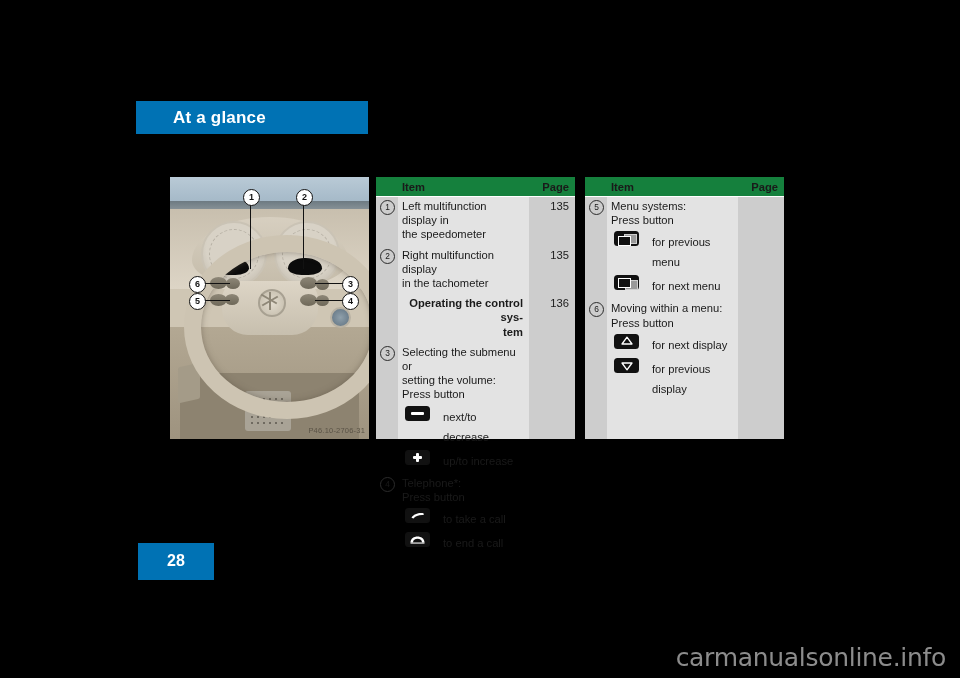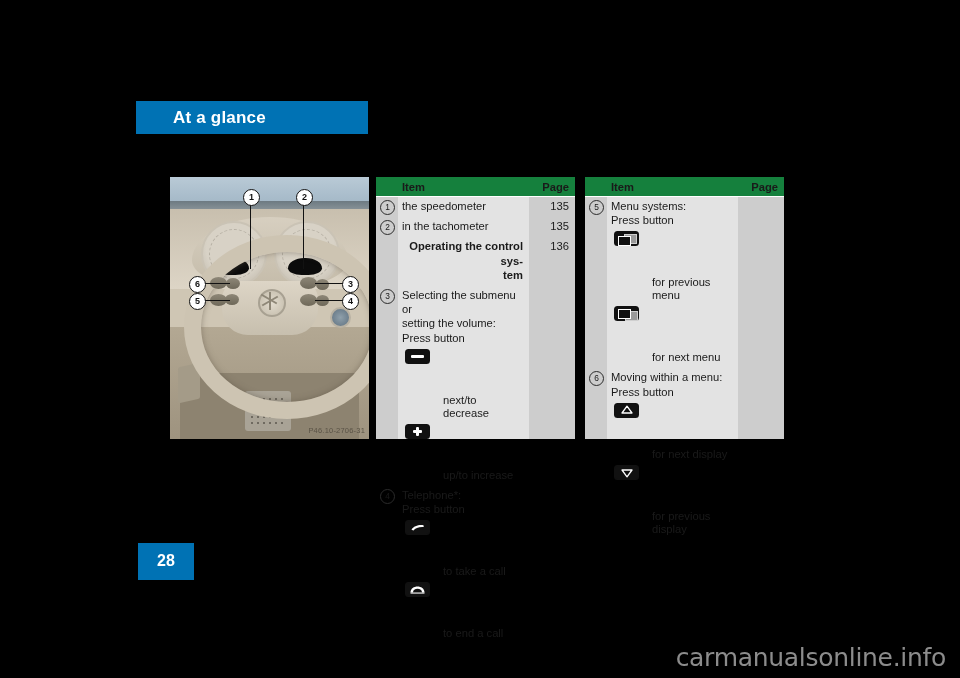--- a/index.html
+++ b/index.html
@@ -199,21 +199,21 @@
     position:absolute;right:6px;top:4px;
     text-align:right;font-size:11.2px;
   }
   .iconline{
     position:relative;
     padding:2px 52px 2px 30px;
     min-height:15px;
     line-height:15px;
   }
   .iconline .lbl{
-    display:inline-block;margin-left:37px;font-size:11.2px;line-height:13px;margin-top:44px;
+    display:inline-block;margin-left:37px;font-size:11.2px;line-height:20px;
   }
   .btnicon{
     position:absolute;left:30px;top:2px;
     width:23px;height:13px;background:#111111;border-radius:2.5px;
     box-shadow:0 0 0 1px #111;
   }
   
   .ic-minus::after{
     content:"";position:absolute;left:5px;top:5.5px;width:13px;height:2.4px;
     background:#ffffff;border-radius:1px;
@@ -244,22 +244,23 @@
   }
   .ic-menu-prev .back{left:9px;top:2px;}
   .ic-menu-prev .front{left:3px;top:3.5px;}
   .ic-menu-next .back{left:10px;top:3.5px;}
   .ic-menu-next .front{left:3px;top:2px;}
   
   .ic-arrow svg{position:absolute;left:6px;top:1px;}
 
   
   .pagenum{
-    position:absolute;left:138px;top:543px;width:56px;height:37px;
+    position:absolute;left:138px;top:543px;width:44px;height:37px;
     background:#0072b4;
+    padding-left:32px;
   }
   .pagenum span{
     position:absolute;left:0;right:0;top:9px;
     text-align:center;color:#fff;font-size:16px;font-weight:bold;
   }
 
   
   .watermark{
     position:absolute;right:14px;bottom:6px;
     color:#8c8c8c;font-size:25px;letter-spacing:-.3px;
@@ -331,26 +332,28 @@
     <div class="gutter"></div>
     <div class="pagecol"></div>
     <div class="thead">
       <div class="th-item">Item</div>
       <div class="th-page">Page</div>
     </div>
     <div class="rows">
 
       <div class="row">
         <div class="num">1</div>
+        <span class="txt">Left multifunction display in</span>
         <span class="txt">the speedometer</span>
         <div class="pg">135</div>
       </div>
 
       <div class="row">
         <div class="num">2</div>
+        <span class="txt">Right multifunction display</span>
         <span class="txt">in the tachometer</span>
         <div class="pg">135</div>
       </div>
 
       <div class="row">
         <span class="txt bold">Operating the control sys-</span>
         <span class="txt bold">tem</span>
         <div class="pg">136</div>
       </div>
 

